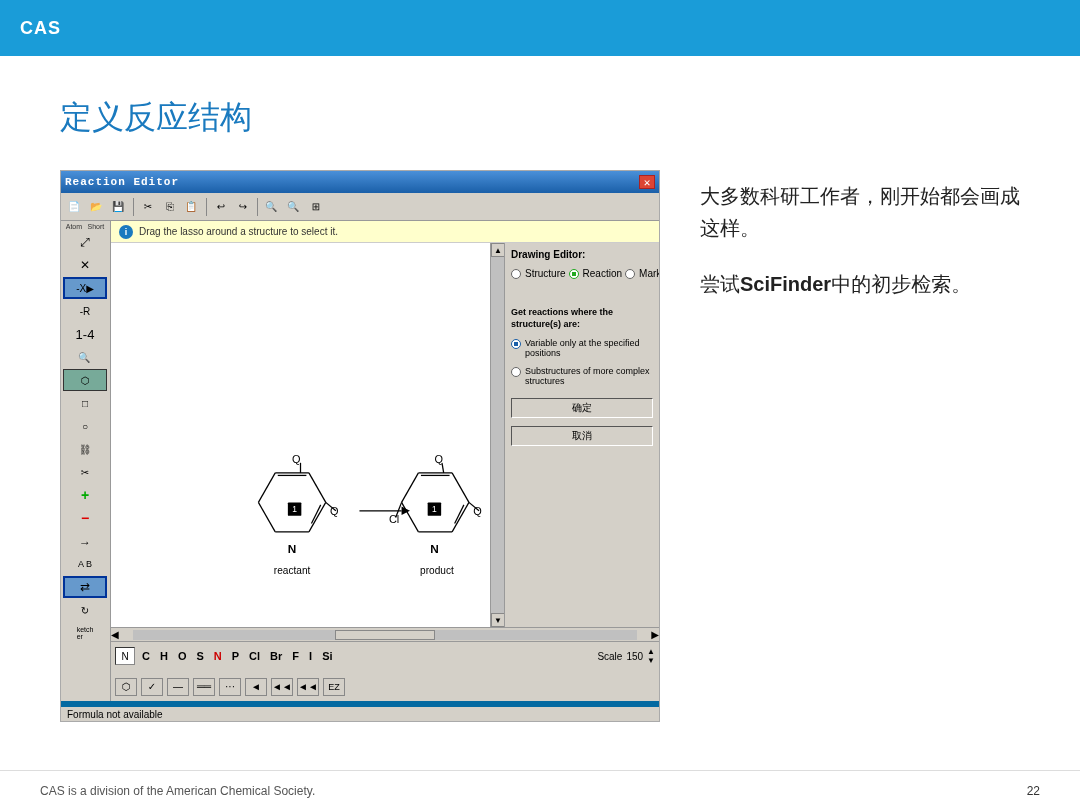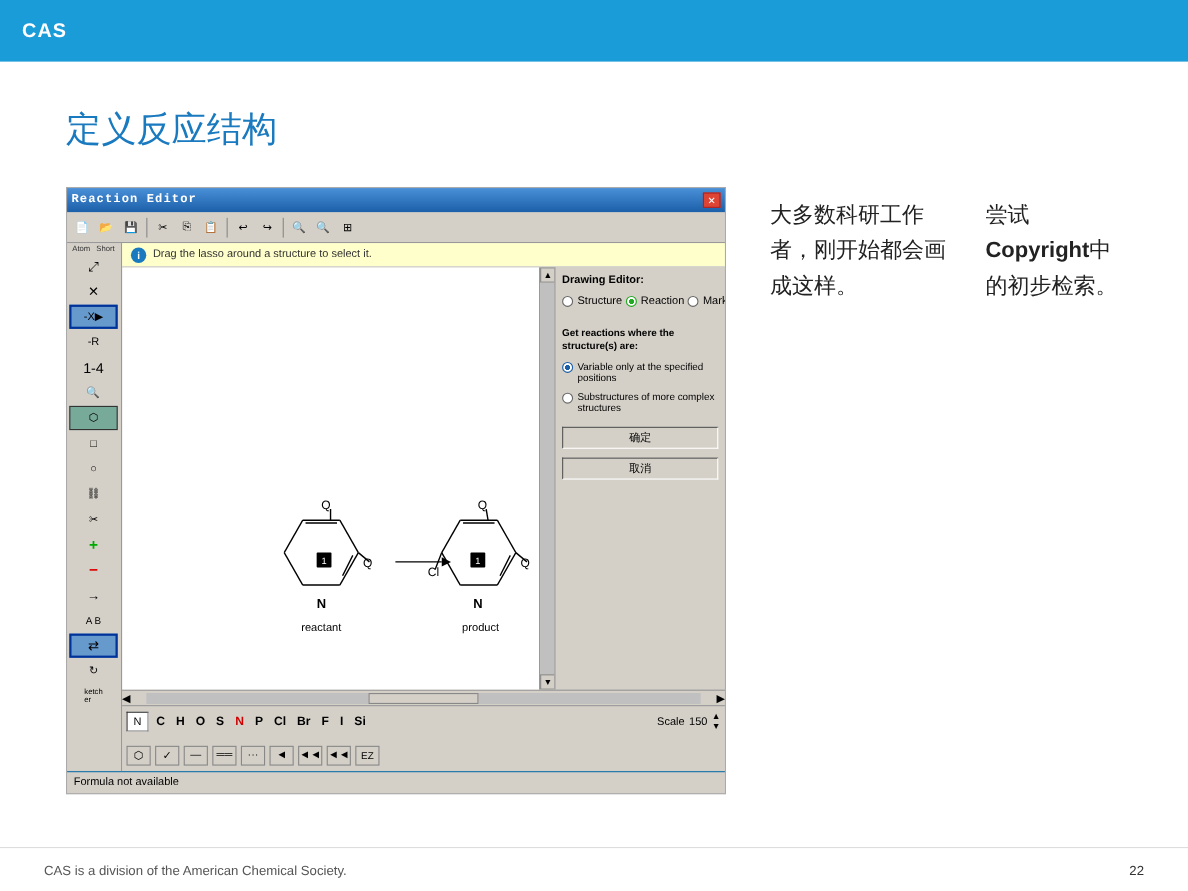--- a/index.html
+++ b/index.html
@@ -218,21 +218,21 @@
       background: white;
       flex-shrink: 0;
     }
     .radio-circle.selected {
       background: radial-gradient(circle, #22aa22 40%, white 40%);
       border-color: #22aa22;
     }
     .rp-section-title {
       font-size: 9px;
       color: #000;
-      margin-top: 6px;
+      margin-top: 16px;
       margin-bottom: 4px;
       font-weight: bold;
       line-height: 1.3;
     }
     .rp-radio-item {
       display: flex;
       align-items: flex-start;
       gap: 4px;
       font-size: 9px;
       margin-bottom: 4px;
@@ -348,27 +348,28 @@
     }
 
     
     .status-bar {
       background: #d4d0c8;
       height: 20px;
       display: flex;
       align-items: center;
       padding: 0 6px;
       font-size: 10px;
-      border-top: 1px solid #0369a1;
+      border-top: 6px solid #0369a1;
     }
 
     
     .text-panel {
       flex: 1;
       display: flex;
+      flex-direction: column;
       gap: 24px;
       padding-top: 10px;
     }
     .text-block {
       font-size: 20px;
       line-height: 1.6;
       color: #222;
     }
     .text-block .scifinder {
       font-weight: bold;
@@ -649,21 +650,21 @@
       <div class="status-bar">
         <span>Formula not available</span>
       </div>
     </div>
 
     <div class="text-panel">
       <div class="text-block">
         <span>大多数科研工作者，刚开始都会画成这样。</span>
       </div>
       <div class="text-block">
-        尝试<span class="scifinder">Copyright</span>中的初步检索。
+        尝试<span class="scifinder">SciFinder</span>中的初步检索。
       </div>
     </div>
   </div>
 </div>
 
 <div id="footer">
   <span>CAS is a division of the American Chemical Society.</span>
   <span class="footer-center">22</span>
 </div>
 

